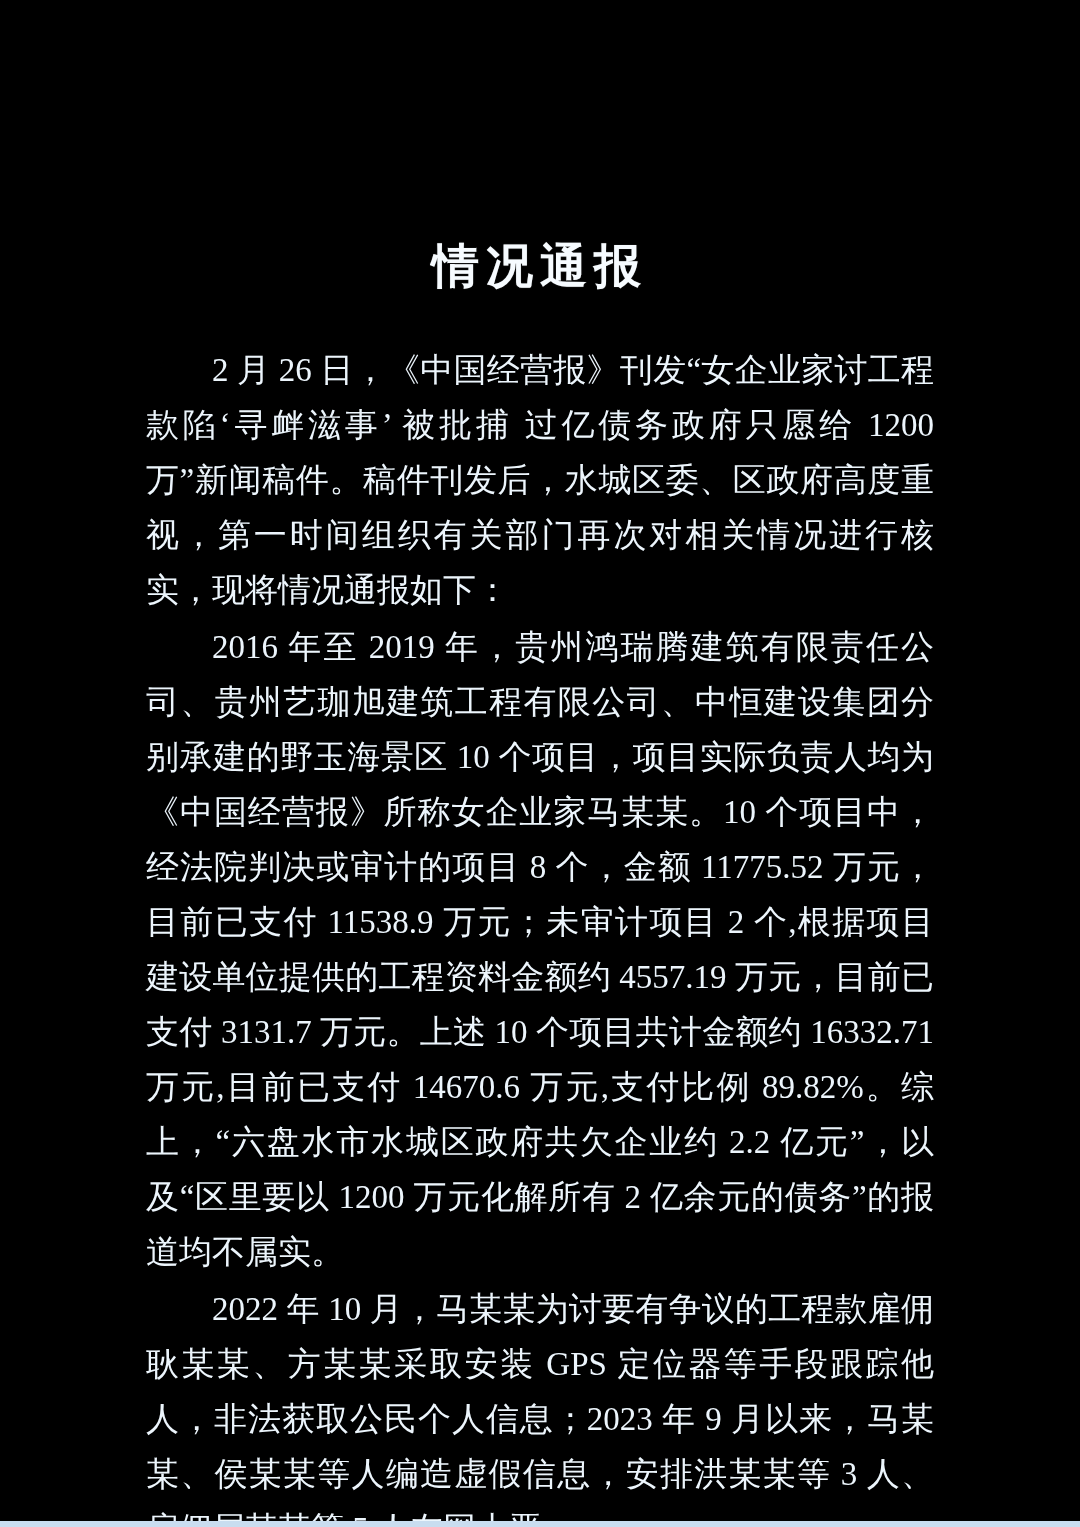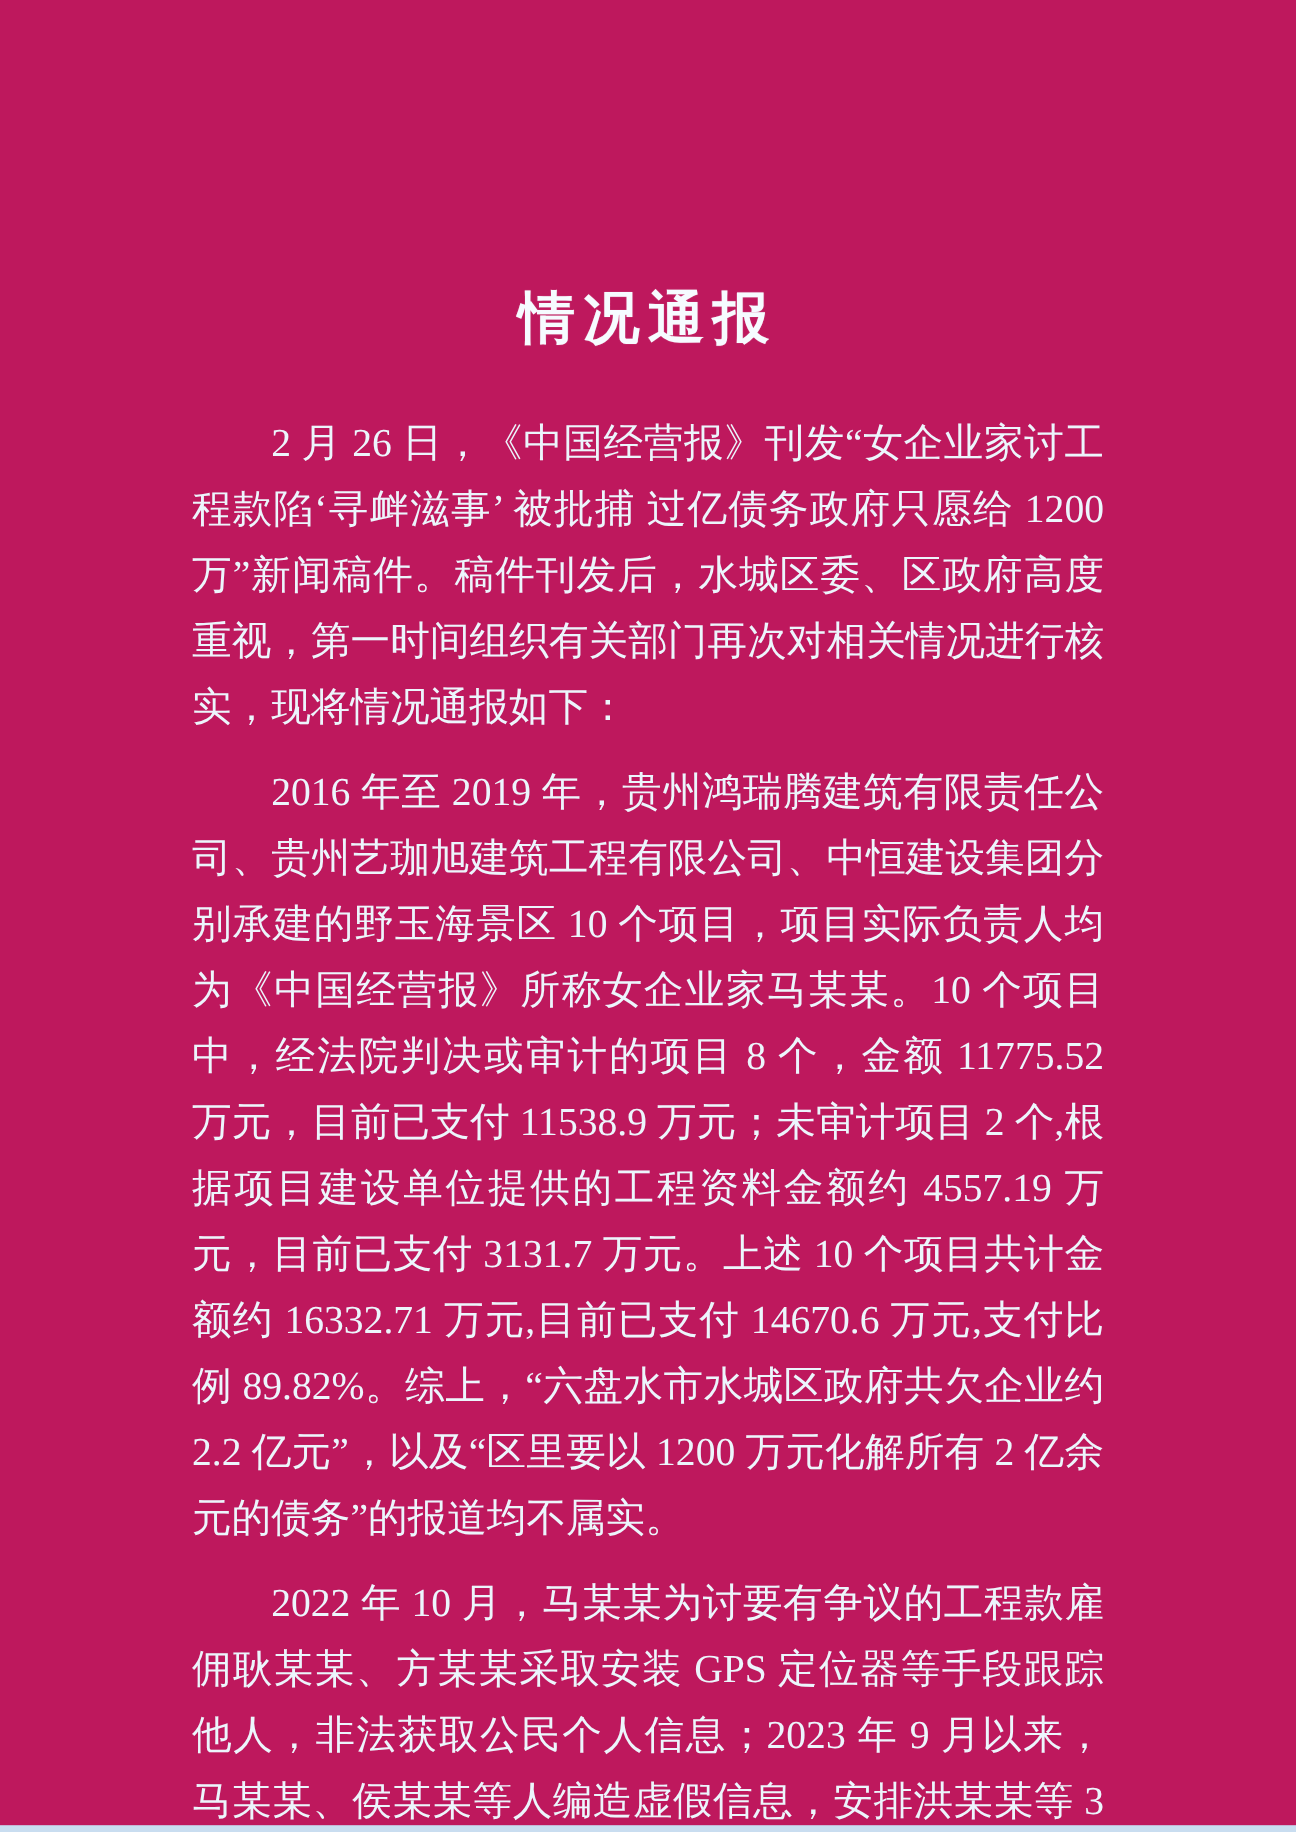--- a/index.html
+++ b/index.html
@@ -28,37 +28,37 @@
   .body {
     width: 792px;
     margin: 46px auto 0 auto;
     color: #ecf5fc;
     font-size: 33px;
     line-height: 55px;
     text-align: justify;
     text-justify: inter-ideograph;
   }
   .para {
-    margin: 16px;
+    margin: 2px;
     text-indent: 2em;
     word-break: break-word;
   }
   .bottom-strip {
     position: absolute;
     left: 0;
     right: 0;
     bottom: 0;
     height: 6px;
     background: #c9ddf0;
   }
 </style>
 </head>
 <body>
 
-<div class="page" style="background: #be185d;">
+<div class="page" style="background: #000000;">
   <h1 class="title" style="color: rgb(246, 251, 255);">情况通报</h1>
   <div class="body" style="color: rgb(236, 245, 252);">
     <p class="para">2 月 26 日，《中国经营报》刊发“女企业家讨工程款陷‘寻衅滋事’ 被批捕 过亿债务政府只愿给 1200 万”新闻稿件。稿件刊发后，水城区委、区政府高度重视，第一时间组织有关部门再次对相关情况进行核实，现将情况通报如下：</p>
     <p class="para">2016 年至 2019 年，贵州鸿瑞腾建筑有限责任公司、贵州艺珈旭建筑工程有限公司、中恒建设集团分别承建的野玉海景区 10 个项目，项目实际负责人均为《中国经营报》所称女企业家马某某。10 个项目中，经法院判决或审计的项目 8 个，金额 11775.52 万元，目前已支付 11538.9 万元；未审计项目 2 个,根据项目建设单位提供的工程资料金额约 4557.19 万元，目前已支付 3131.7 万元。上述 10 个项目共计金额约 16332.71 万元,目前已支付 14670.6 万元,支付比例 89.82%。综上，“六盘水市水城区政府共欠企业约 2.2 亿元”，以及“区里要以 1200 万元化解所有 2 亿余元的债务”的报道均不属实。</p>
     <p class="para">2022 年 10 月，马某某为讨要有争议的工程款雇佣耿某某、方某某采取安装 GPS 定位器等手段跟踪他人，非法获取公民个人信息；2023 年 9 月以来，马某某、侯某某等人编造虚假信息，安排洪某某等 3 人、雇佣屈某某等 5 人在网上恶</p>
   </div>
   <div class="bottom-strip" style="background: rgb(201, 221, 240);"></div>
 </div>
 
 </body></html>

